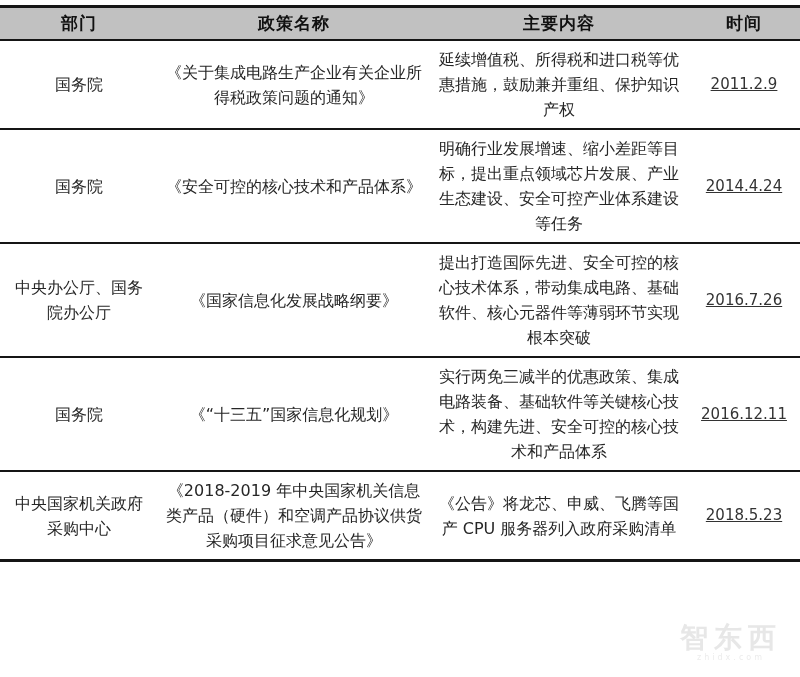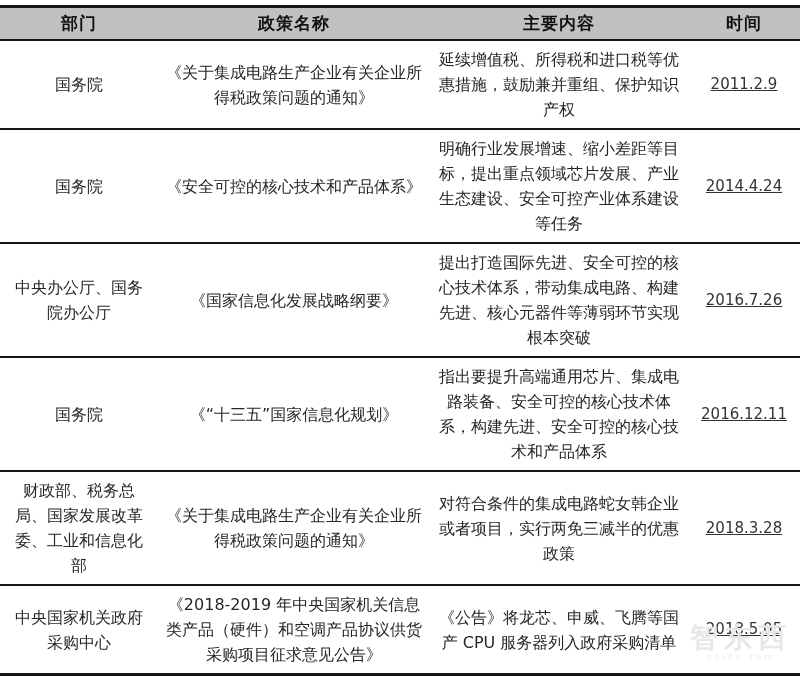--- a/index.html
+++ b/index.html
@@ -54,21 +54,21 @@
     border-bottom: none;
   }
   td.date-cell {
     font-size: 15px;
     color: #333333;
     white-space: nowrap;
     text-decoration: underline;
   }
   .watermark {
     position: absolute;
-    right: 8px;
+    right: 18px;
     bottom: 14px;
     text-align: center;
     pointer-events: none;
     user-select: none;
   }
   .watermark .brand {
     font-size: 28px;
     font-weight: bold;
     color: #e7e7e7;
     letter-spacing: 6px;
@@ -109,40 +109,34 @@
       </tr>
       <tr>
         <td>国务院</td>
         <td>《安全可控的核心技术和产品体系》</td>
         <td>明确行业发展增速、缩小差距等目标，提出重点领域芯片发展、产业生态建设、安全可控产业体系建设等任务</td>
         <td class="date-cell">2014.4.24</td>
       </tr>
       <tr>
         <td>中央办公厅、国务院办公厅</td>
         <td>《国家信息化发展战略纲要》</td>
-        <td>提出打造国际先进、安全可控的核心技术体系，带动集成电路、构建先进、核心元器件等薄弱环节实现根本突破</td>
+        <td>提出打造国际先进、安全可控的核心技术体系，带动集成电路、基础软件、核心元器件等薄弱环节实现根本突破</td>
         <td class="date-cell">2016.7.26</td>
       </tr>
       <tr>
         <td>国务院</td>
         <td>《“十三五”国家信息化规划》</td>
-        <td>指出要提升高端通用芯片、集成电路装备、安全可控的核心技术体系，构建先进、安全可控的核心技术和产品体系</td>
+        <td>实行两免三减半的优惠政策、集成电路装备、基础软件等关键核心技术，构建先进、安全可控的核心技术和产品体系</td>
         <td class="date-cell">2016.12.11</td>
-      </tr>
-      <tr>
-        <td>财政部、税务总局、国家发展改革委、工业和信息化部</td>
-        <td>《关于集成电路生产企业有关企业所得税政策问题的通知》</td>
-        <td>对符合条件的集成电路蛇女韩企业或者项目，实行两免三减半的优惠政策</td>
-        <td class="date-cell">2018.3.28</td>
       </tr>
       <tr>
         <td>中央国家机关政府采购中心</td>
         <td>《2018-2019 年中央国家机关信息类产品（硬件）和空调产品协议供货采购项目征求意见公告》</td>
         <td>《公告》将龙芯、申威、飞腾等国产 CPU 服务器列入政府采购清单</td>
-        <td class="date-cell">2018.5.05</td>
+        <td class="date-cell">2018.5.23</td>
       </tr>
     </tbody>
   </table>
 </div>
 
 <div class="watermark">
   <div class="brand">智东西</div>
   <div class="site">zhidx.com</div>
 </div>
 

